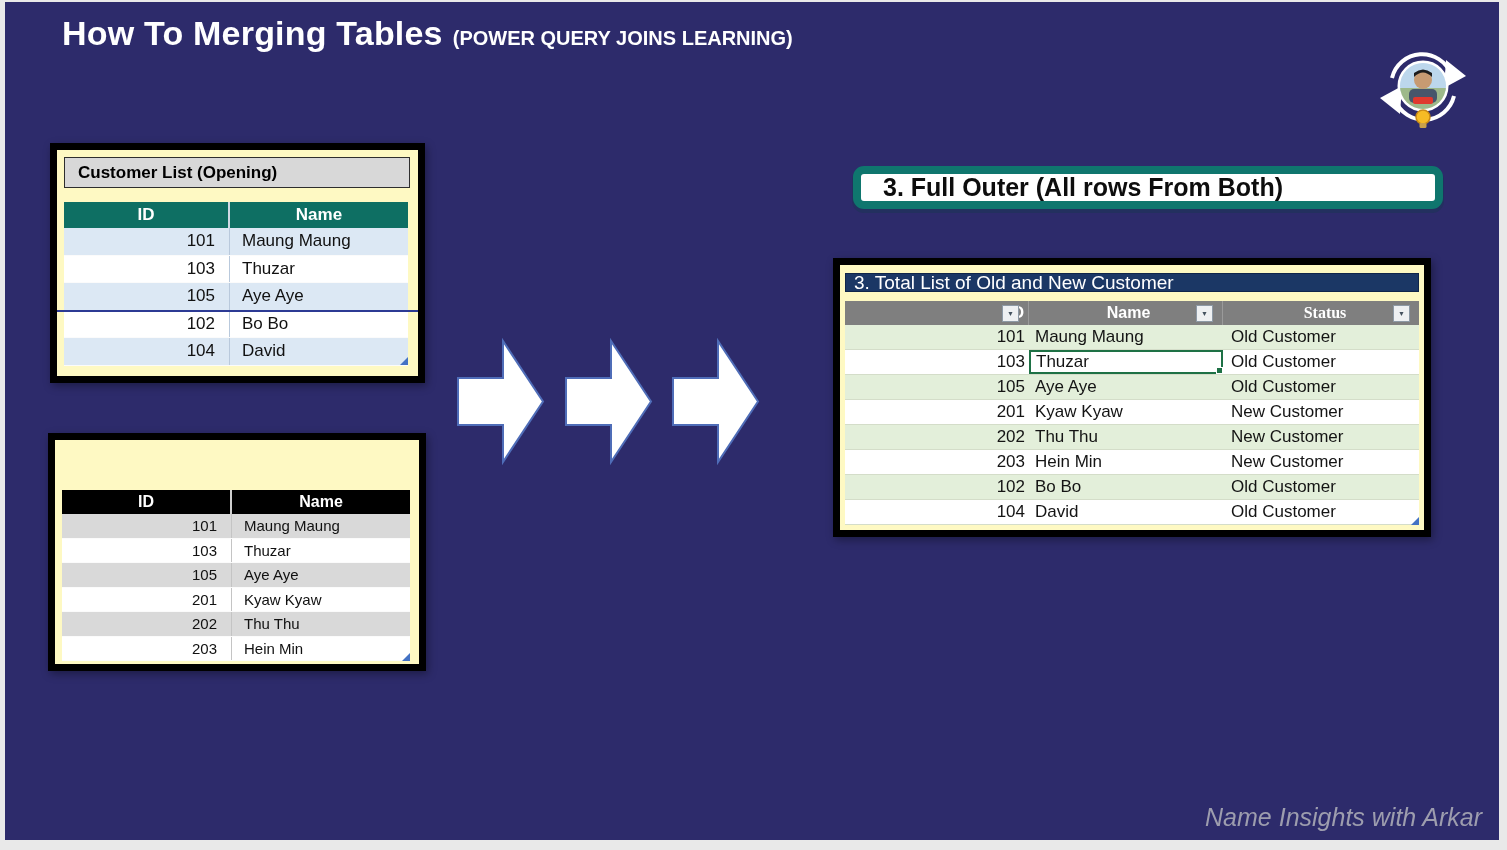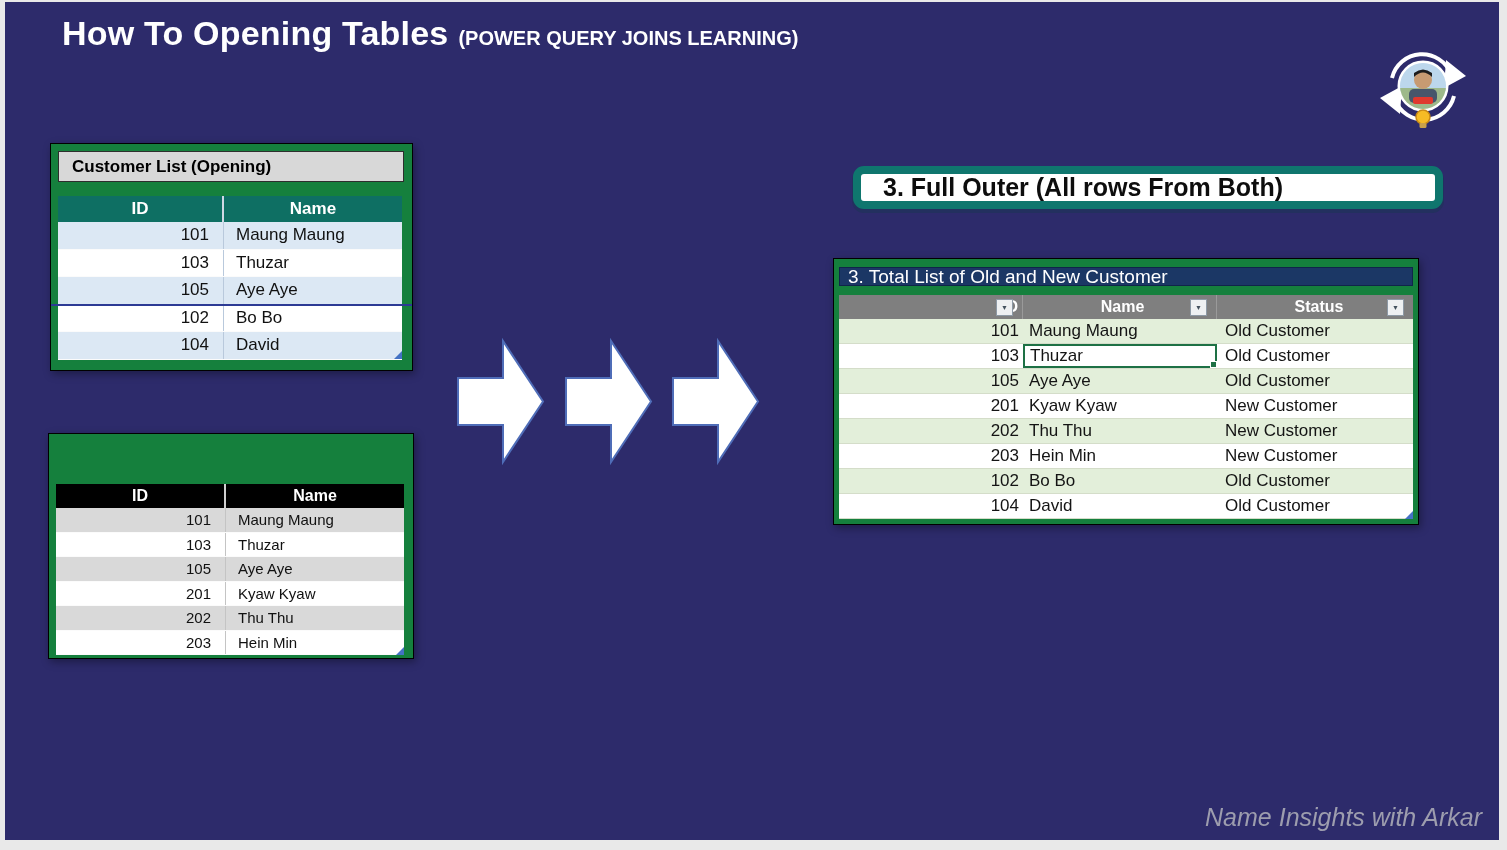--- a/index.html
+++ b/index.html
@@ -6,21 +6,21 @@
   body{font-family:"Liberation Sans","DejaVu Sans",sans-serif;background:#e9e9e9;}
   #page{position:relative;width:1507px;height:850px;background:#e9e9e9;overflow:hidden;}
   .slide-bg{position:absolute;left:5px;top:2px;width:1494px;height:838px;background:#2d2b6b;}
 
   
   .title{position:absolute;left:62px;top:14px;margin:0;color:#fff;white-space:nowrap;display:flex;align-items:baseline;gap:10px;}
   .title-main{font-size:34px;font-weight:800;letter-spacing:.2px;}
   .title-paren{font-size:20px;font-weight:800;}
 
   
-  .shot{position:absolute;background:#15803d;border:1px solid #000000;box-shadow:2px 3px 8px rgba(0,0,0,.35);}
+  .shot{position:absolute;background:#fef9c3;border:7px solid #000000;box-shadow:2px 3px 8px rgba(0,0,0,.35);}
   .caption{position:absolute;background:#d8d8d8;border:1px solid #2e2e2e;color:#000;font-weight:bold;font-size:17px;display:flex;align-items:center;padding-left:13px;box-sizing:border-box;}
   .tbl{position:absolute;}
   .thead{display:flex;}
   .th{box-sizing:border-box;color:#fff;font-weight:bold;text-align:center;display:flex;align-items:center;justify-content:center;}
   .row{display:flex;box-sizing:border-box;}
   .td{box-sizing:border-box;display:flex;align-items:center;color:#111;}
   .td.num{justify-content:flex-end;}
 
   
   .cust{left:50px;top:143px;width:361px;height:226px;}
@@ -50,21 +50,21 @@
   .sales .td{font-size:15px;}
   .sales .td.s-id{width:170px;padding-right:14px;border-right:1px solid #c4c4c4;}
   .sales .td.s-nm{width:178px;padding-left:12px;}
 
   
   .result{left:833px;top:258px;width:584px;height:265px;}
   .r-caption{position:absolute;left:5px;top:8px;width:574px;height:19px;background:#1b3765;color:#fff;font-size:19px;display:flex;align-items:center;padding-left:8px;box-sizing:border-box;border:1px solid #10254a;}
   .r-tbl{position:absolute;left:5px;top:36px;width:574px;}
   .r-head{display:flex;height:24px;}
   .r-th{box-sizing:border-box;position:relative;background:#7f7f7f;color:#fff;font-weight:bold;font-size:16px;display:flex;align-items:center;justify-content:center;border-right:1px solid #9a9a9a;}
-  .r-th:last-child{border-right:none;}
+  .r-th:last-child{border-right:none;font-family:Liberation Serif, serif;}
   .flt{position:absolute;right:9px;top:4px;width:15px;height:15px;background:#eef0f2;border:1px solid #8d99a5;display:flex;align-items:center;justify-content:center;font-size:7px;color:#44515e;cursor:pointer;}
   .r-row{display:flex;height:25px;box-sizing:border-box;border-bottom:1px solid #d4ddc9;}
   .r-row:nth-child(odd){background:#e3efda;}
   .r-row:nth-child(even){background:#ffffff;}
   .r-td{box-sizing:border-box;display:flex;align-items:center;font-size:17px;color:#141414;}
   .col-id{width:184px;justify-content:flex-end;padding-right:4px;}
   .col-nm{width:194px;padding-left:6px;position:relative;}
   .col-st{width:196px;padding-left:8px;}
   .active-cell{border:2px solid #1e7145;background:#fff;padding-left:5px;}
   .fill-handle{position:absolute;right:-2px;bottom:-2px;width:5px;height:5px;background:#1e7145;border:1px solid #fff;}
@@ -91,21 +91,21 @@
   
   .footer{position:absolute;right:25px;top:803px;font-size:25px;font-style:italic;color:#9d9dae;}
 </style>
 </head>
 <body>
 
 <div id="page">
   <div class="slide-bg"></div>
 
   <h1 class="title">
-    <span class="title-main">How To Opening Tables</span>
+    <span class="title-main">How To Merging Tables</span>
     <span class="title-paren">(POWER QUERY JOINS LEARNING)</span>
   </h1>
 
   <div class="logo">
     <svg width="94" height="88" viewBox="0 0 94 86">
       <defs>
           <clipPath id="avclip">
             <circle cx="47" cy="42" r="23"></circle>
           </clipPath>
         </defs>

